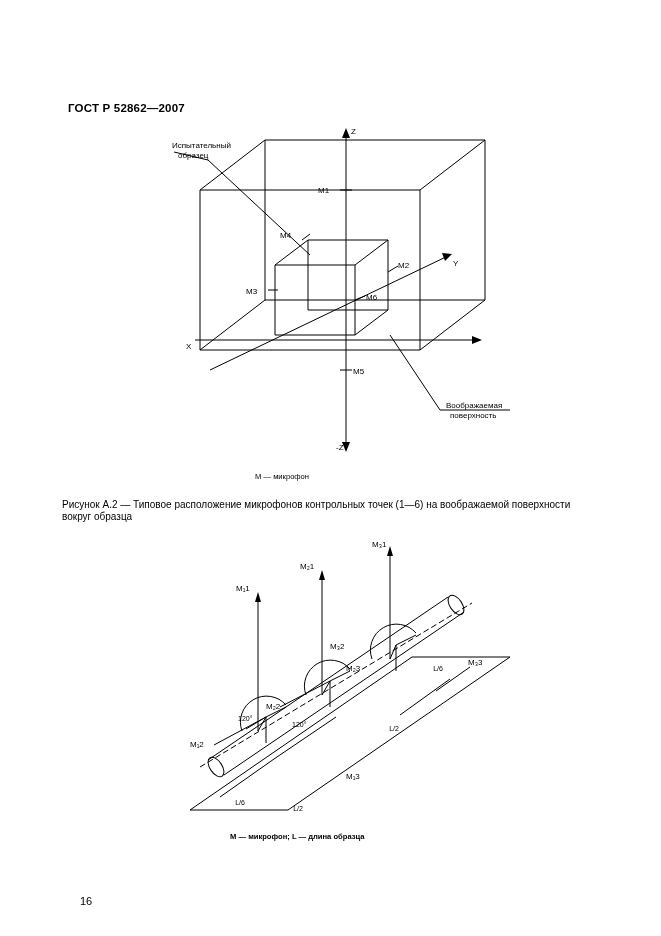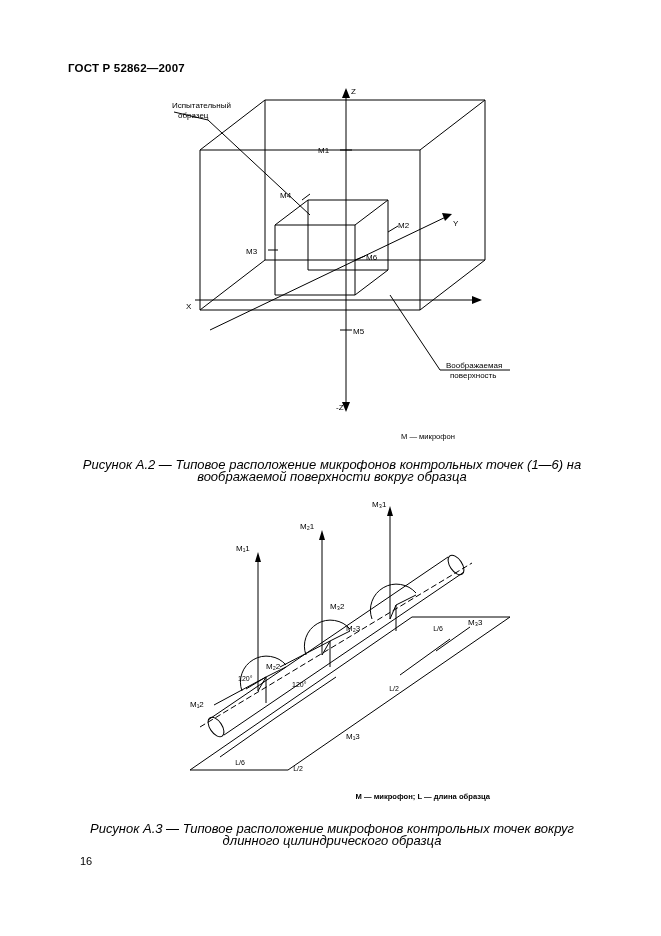--- a/index.html
+++ b/index.html
@@ -12,50 +12,49 @@
     height: 936px;
     font-family: "Liberation Sans", sans-serif;
     color: #000000;
     position: relative;
     overflow: hidden;
   }
   .page {
     position: relative;
     width: 661px;
     height: 753px;
+    margin-top: 40px;
   }
   .doc-header {
     position: absolute;
     top: 62px;
     left: 68px;
     font-size: 11.5px;
     font-weight: bold;
     letter-spacing: 0.2px;
   }
   .page-number {
     position: absolute;
     left: 80px;
     top: 855px;
     font-size: 11px;
   }
   .fig-caption {
     position: absolute;
-    font-size: 13px;
+    font-size: 10px;
     line-height: 12px;
-    text-align: center;
     width: 540px;
     left: 62px;
-    font-style: italic;
   }
   .fig-caption.c2 { top: 459px; }
   .fig-caption.c3 { top: 823px; }
   .fig-note {
     position: absolute;
     font-size: 7.6px;
-    text-align: right;
+    text-align: left;
     width: 200px;
   }
   .note-a2 { left: 255px; top: 432px; }
   .note-a3 { left: 230px; top: 792px; width: 260px; font-weight: bold; }
   svg { display: block; }
   .fig {
     position: absolute;
   }
   .fig-a2 { left: 150px; top: 80px; }
   .fig-a3 { left: 150px; top: 495px; }
@@ -210,17 +209,16 @@
       <text x="142" y="192" font-size="7">120°</text>
 
       <text x="90" y="270" font-size="7" text-anchor="middle">L/6</text>
       <text x="148" y="276" font-size="7" text-anchor="middle">L/2</text>
       <text x="244" y="196" font-size="7" text-anchor="middle">L/2</text>
       <text x="288" y="136" font-size="7" text-anchor="middle">L/6</text>
     </svg>
   </div>
 
   <div class="fig-note note-a3">М — микрофон; L — длина образца</div>
-  <div class="fig-caption c3">Рисунок А.3 — Типовое расположение микрофонов контрольных точек вокруг длинного цилиндрического образца</div>
 
   <div class="page-number">16</div>
 
 </div>
 
 </body></html>

